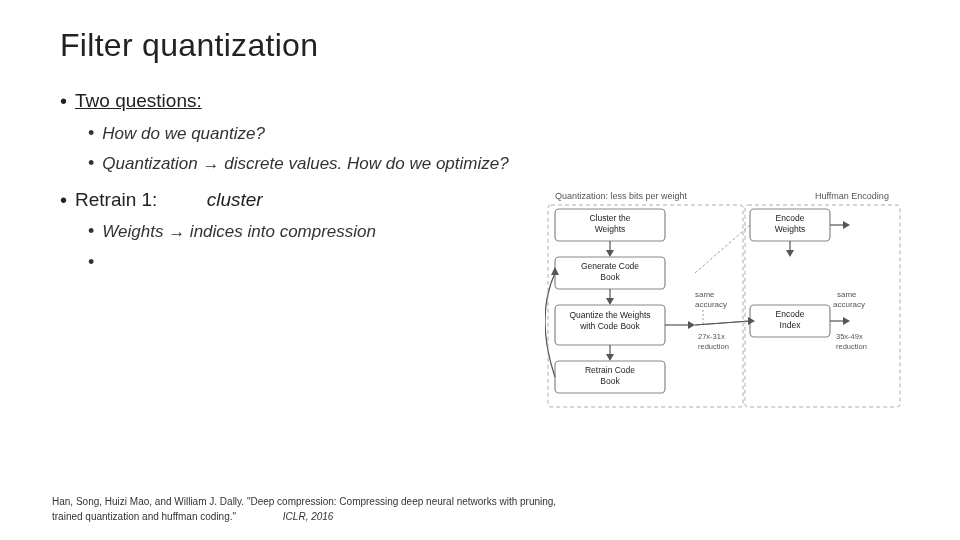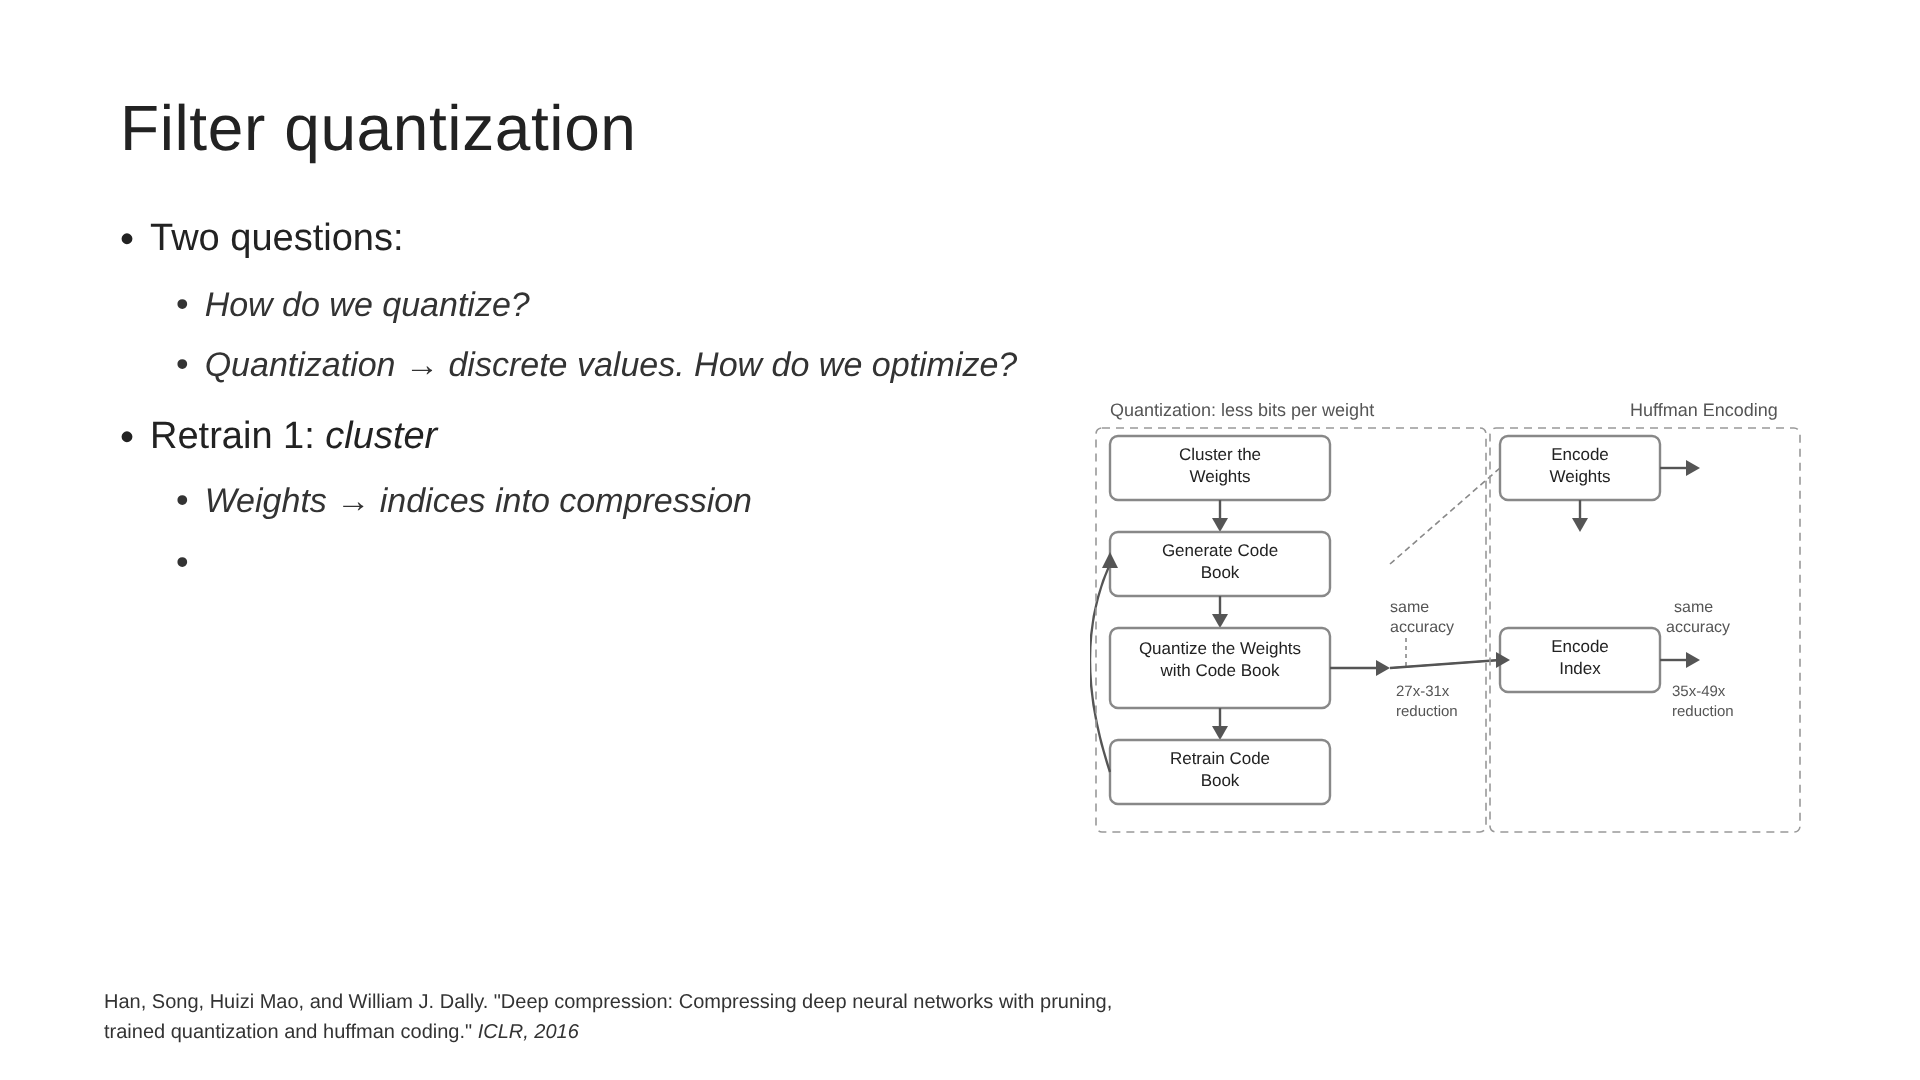--- a/index.html
+++ b/index.html
@@ -9,21 +9,21 @@
       height: 540px;
       background: #ffffff;
       font-family: 'Segoe UI', Arial, sans-serif;
       position: relative;
       overflow: hidden;
     }
 
     .slide-container {
       width: 960px;
       height: 540px;
-      padding: 46px 50px 20px 60px;
+      padding: 27px 50px 20px 60px;
       display: flex;
       flex-direction: column;
     }
 
     .slide-title {
       font-size: 32px;
       font-weight: 300;
       color: #222;
       margin-bottom: 24px;
       letter-spacing: 0.3px;
@@ -59,20 +59,21 @@
     }
 
     .bullet-l1 .bullet-dot {
       font-size: 20px;
       line-height: 1.3;
       flex-shrink: 0;
     }
 
     .bullet-l1-text {
       line-height: 1.4;
+      text-decoration: underline;
     }
 
     .sub-bullets {
       margin-left: 28px;
       margin-bottom: 10px;
     }
 
     .bullet-l2 {
       font-size: 17px;
       color: #333;
@@ -108,20 +109,21 @@
       line-height: 1.3;
       flex-shrink: 0;
     }
 
     .example-heading-text {
       line-height: 1.4;
     }
 
     .italic {
       font-style: italic;
+      margin-left: 44px;
     }
 
     
     .diagram-wrapper {
       width: 360px;
       position: relative;
     }
 
     
     .slide-footer {

